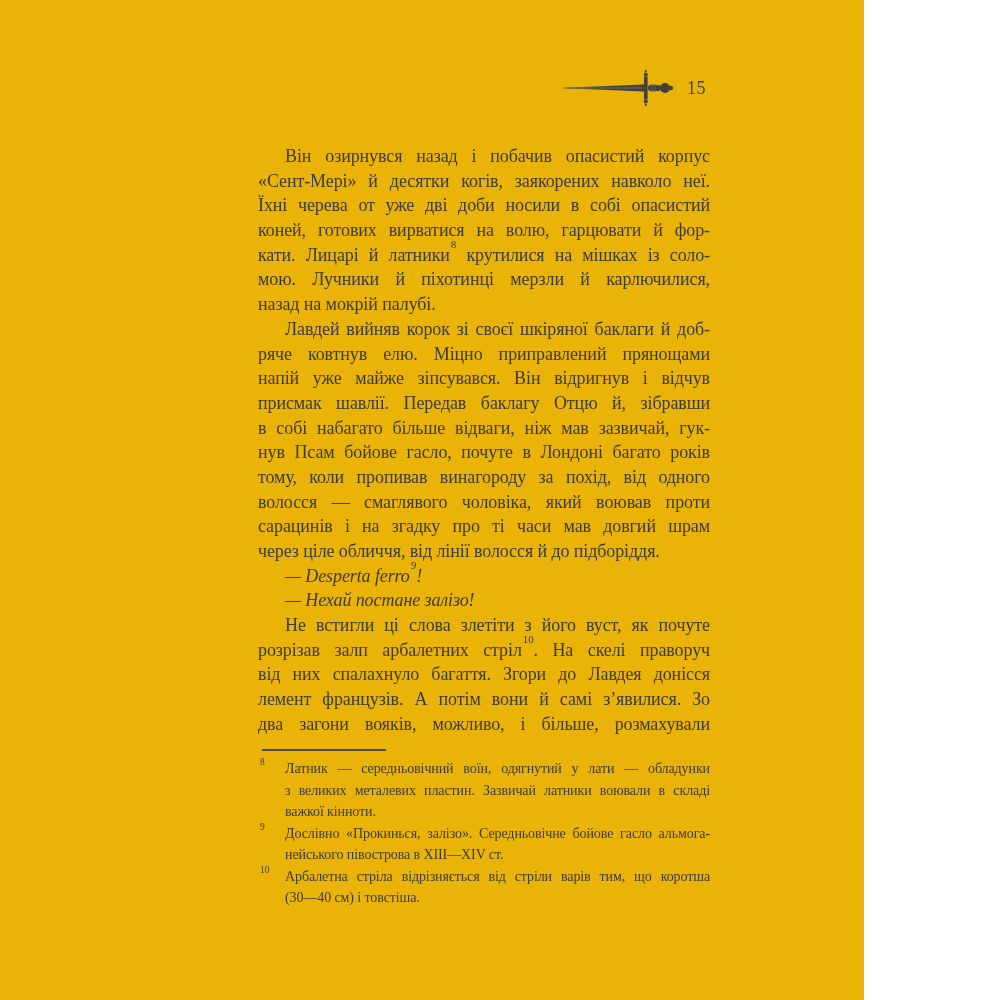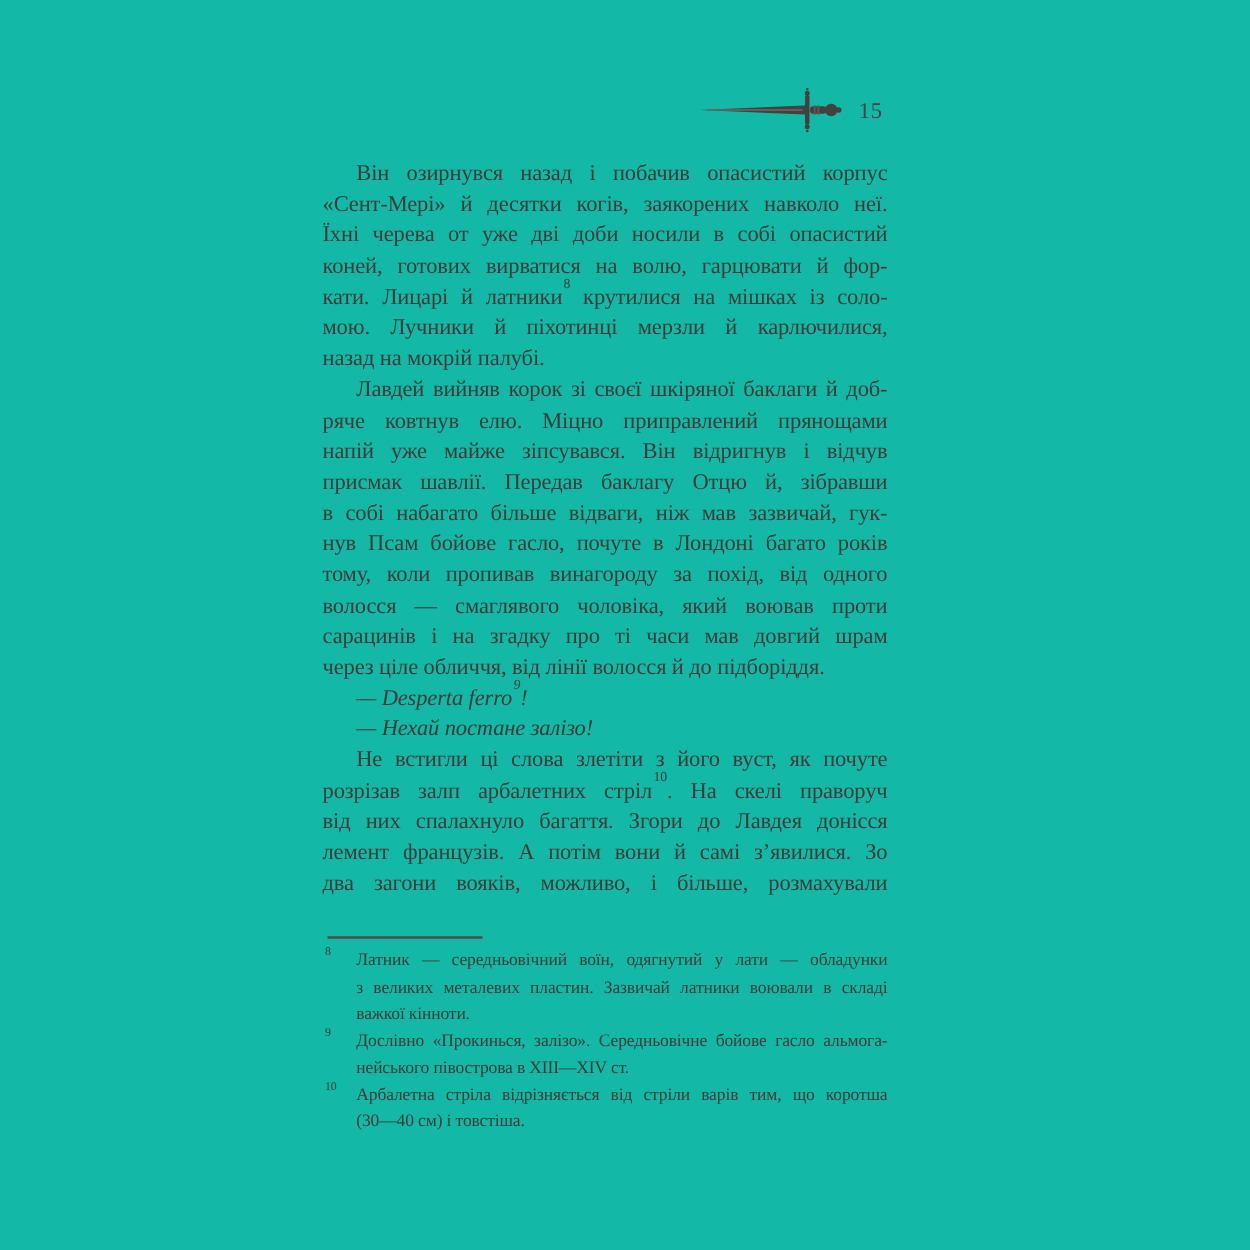--- a/index.html
+++ b/index.html
@@ -1,20 +1,20 @@
 <!DOCTYPE html>
 <html><head>
 <meta charset="utf-8">
 <style>
   html, body { margin: 0; padding: 0; }
   .page {
     position: relative;
-    width: 1000px;
+    width: 864px;
     height: 1000px;
-    background: #14b8a6;
+    background: #eab308;
     font-family: "Liberation Serif", "DejaVu Serif", serif;
     color: #3e3c39;
     overflow: hidden;
   }
   .header {
     position: absolute;
     left: 258px;
     top: 70px;
     width: 448px;
     display: flex;
@@ -24,21 +24,21 @@
   }
   .sword-wrap { line-height: 0; }
   .page-number {
     font-size: 18px;
     color: #474540;
     letter-spacing: 0.5px;
   }
   .body-text {
     position: absolute;
     left: 258px;
-    top: 126px;
+    top: 144px;
     width: 452px;
     font-size: 18px;
     line-height: 24.7px;
     letter-spacing: -0.1px;
   }
   .line {
     text-align: justify;
     text-align-last: justify;
     height: 24.7px;
   }

